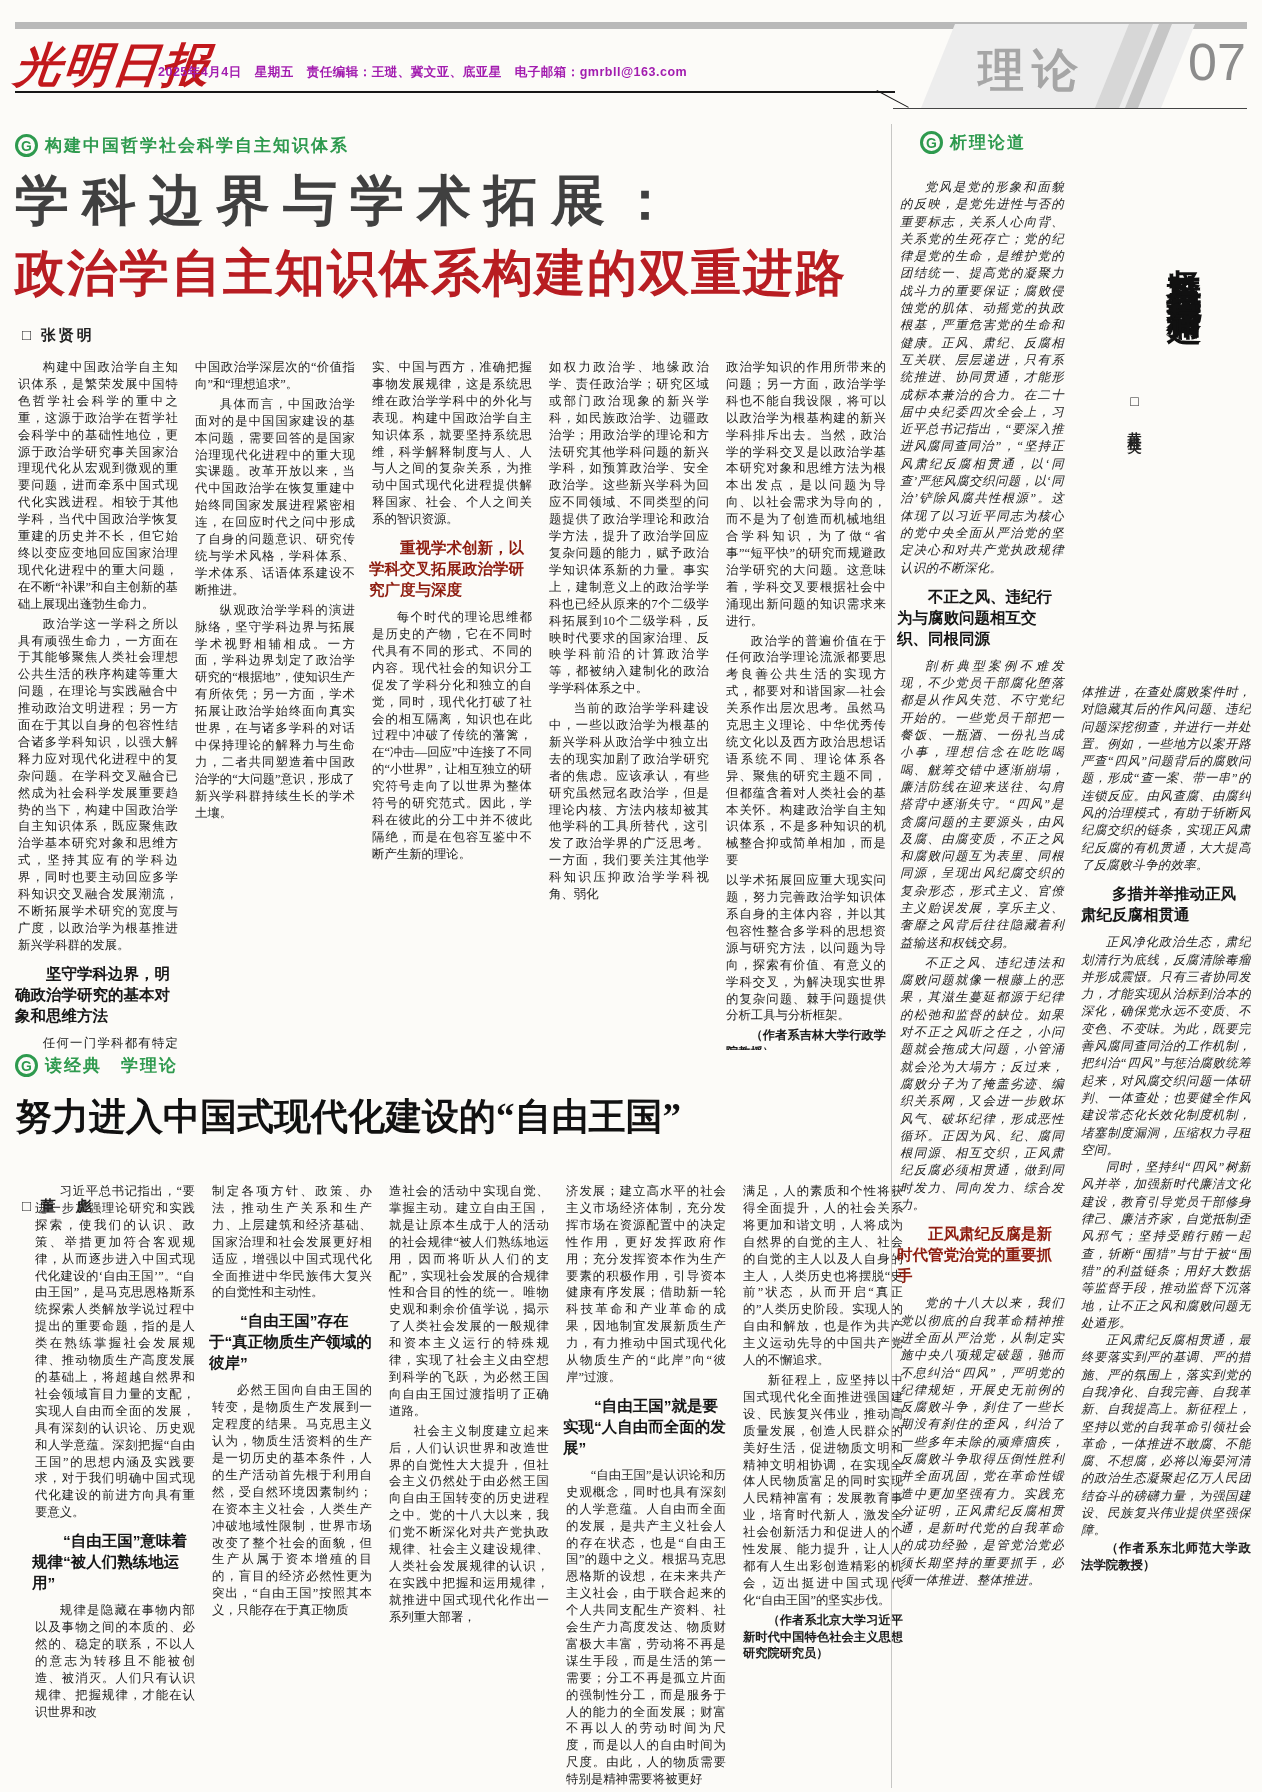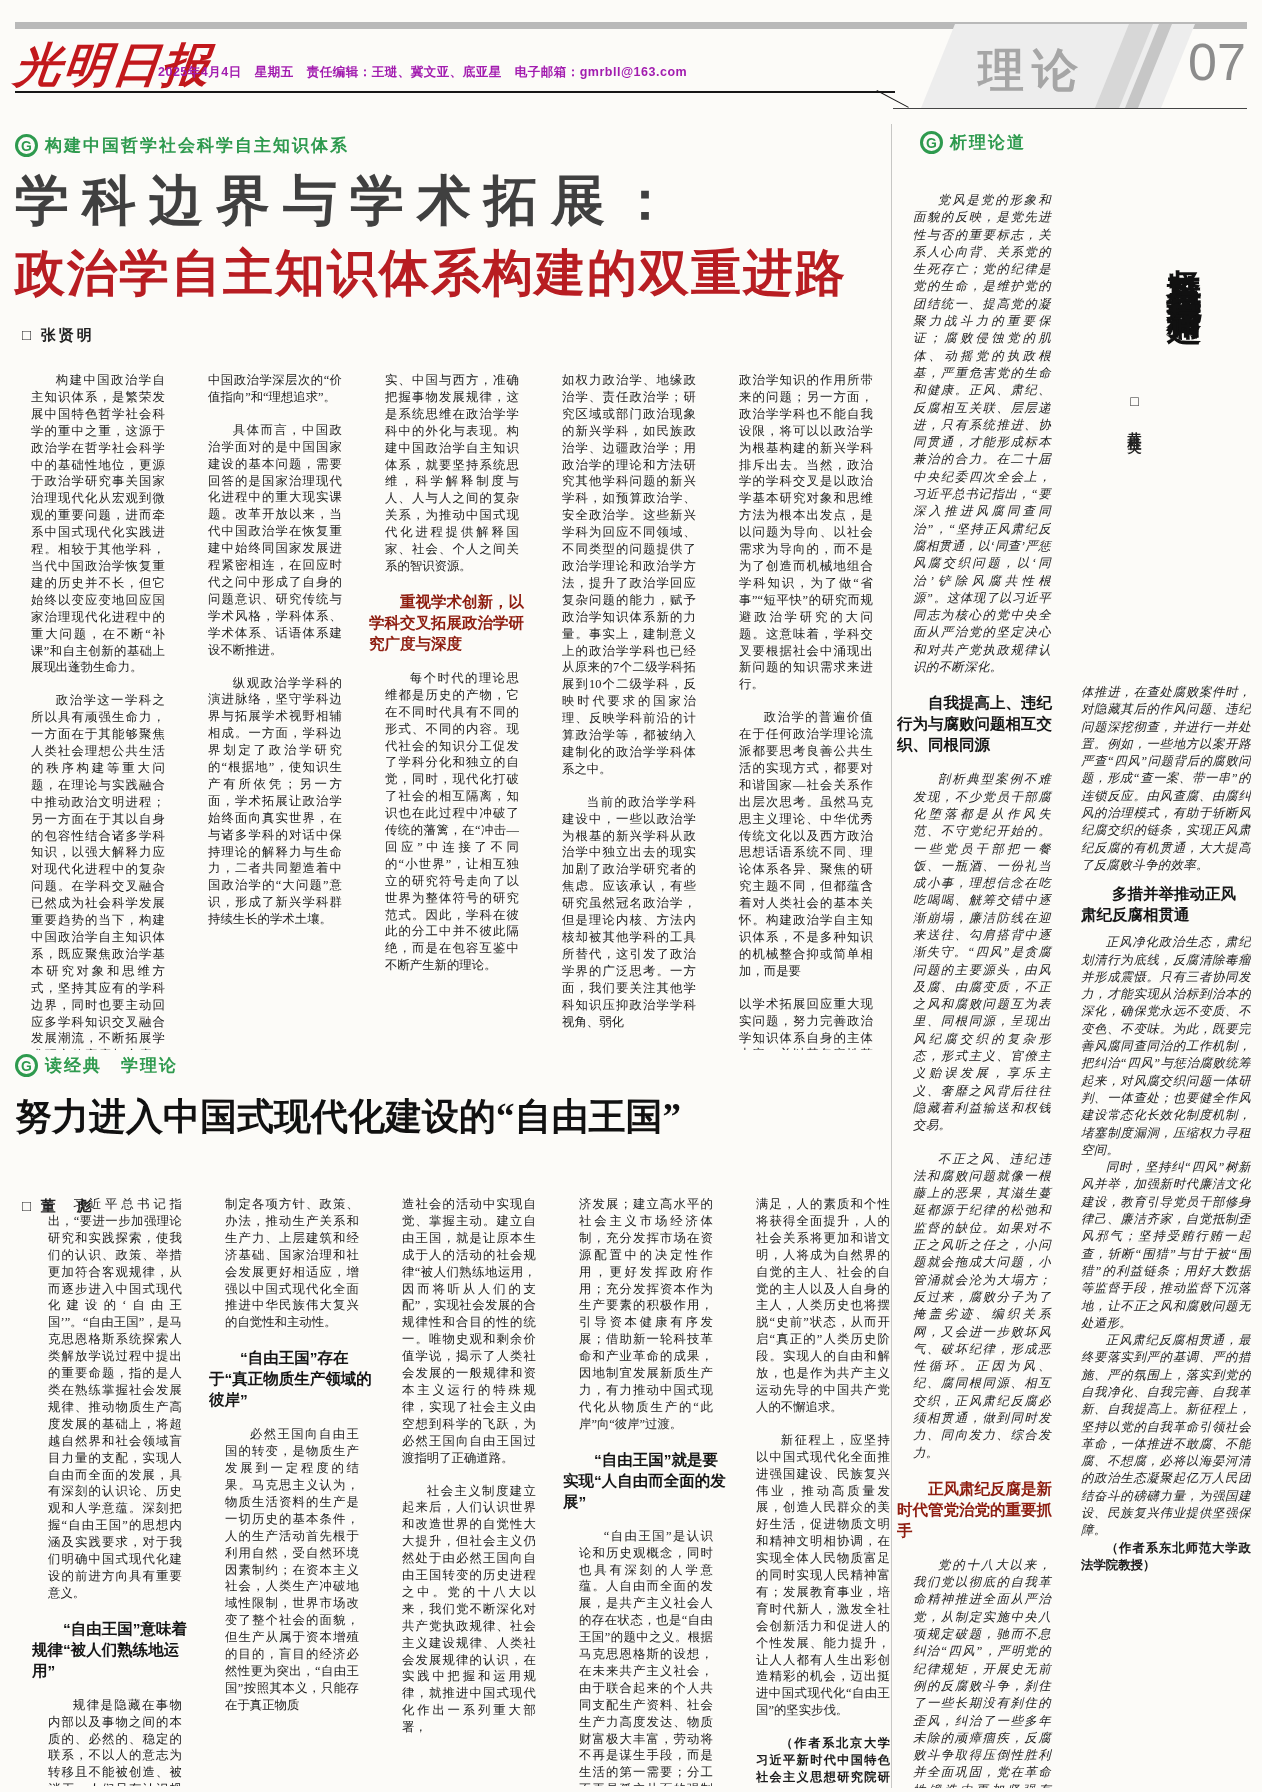--- a/index.html
+++ b/index.html
@@ -34,21 +34,21 @@
   .hl1a{position:absolute;left:15px;top:165px;font-size:54px;font-weight:900;
         letter-spacing:13px;white-space:nowrap;}
   .hl1b{position:absolute;left:15px;top:240px;font-size:50px;font-weight:900;
         letter-spacing:2px;white-space:nowrap;}
   .hl2{position:absolute;left:15px;top:1092px;font-size:37px;font-weight:900;
        color:#111;letter-spacing:0px;white-space:nowrap;}
   .byline{position:absolute;font-size:15px;font-weight:bold;color:#222;letter-spacing:3px;}
   
   .cols{position:absolute;display:flex;gap:11px;overflow:hidden;}
   .col{width:166px;min-width:166px;overflow:hidden;text-align:justify;}
-  .col p{margin:16px;font-size:12.4px;line-height:16.9px;}
+  .col p{margin:3px;font-size:12.4px;line-height:16.9px;}
   .p{text-indent:2em;}
   .pn{text-indent:0;}
   h3.h,h3.hm{font-family:"Liberation Sans",sans-serif;font-size:15.5px;line-height:21px;
        font-weight:bold;margin:9px 0;text-indent:2em;text-align:left;color:#161616;}
   h3.hm{color:#8e1d10;}
   p.a{font-weight:bold;text-indent:2em;font-family:"Liberation Sans",sans-serif;font-size:12.2px;}
   .kai .p,.kai .pn{font-style:italic;letter-spacing:.4px;line-height:17.3px;}
   
   .vrule{position:absolute;left:891px;top:124px;width:1px;height:1664px;background:#c7c7c5;}
   .rcol2{position:absolute;left:1081px;top:136px;width:170px;height:1654px;}
@@ -150,21 +150,21 @@
 
   <div class="vrule"></div>
   <div class="tag" style="left:920px;top:131px;color:#2e9a4e;">
     <span class="gicon">G</span>
     <span class="tagtext">析理论道</span>
   </div>
 
   <div class="cols kai" style="left:897px;top:176px;width:170px;height:1612px;">
     <div class="col" style="width:170px;min-width:170px;">
         <p class="p">党风是党的形象和面貌的反映，是党先进性与否的重要标志，关系人心向背、关系党的生死存亡；党的纪律是党的生命，是维护党的团结统一、提高党的凝聚力战斗力的重要保证；腐败侵蚀党的肌体、动摇党的执政根基，严重危害党的生命和健康。正风、肃纪、反腐相互关联、层层递进，只有系统推进、协同贯通，才能形成标本兼治的合力。在二十届中央纪委四次全会上，习近平总书记指出，“要深入推进风腐同查同治”，“坚持正风肃纪反腐相贯通，以‘同查’严惩风腐交织问题，以‘同治’铲除风腐共性根源”。这体现了以习近平同志为核心的党中央全面从严治党的坚定决心和对共产党执政规律认识的不断深化。</p>
-        <h3 class="h">自我提高上、违纪行为与腐败问题相互交织、同根同源</h3>
+        <h3 class="h">不正之风、违纪行为与腐败问题相互交织、同根同源</h3>
         <p class="p">剖析典型案例不难发现，不少党员干部腐化堕落都是从作风失范、不守党纪开始的。一些党员干部把一餐饭、一瓶酒、一份礼当成小事，理想信念在吃吃喝喝、觥筹交错中逐渐崩塌，廉洁防线在迎来送往、勾肩搭背中逐渐失守。“四风”是贪腐问题的主要源头，由风及腐、由腐变质，不正之风和腐败问题互为表里、同根同源，呈现出风纪腐交织的复杂形态，形式主义、官僚主义贻误发展，享乐主义、奢靡之风背后往往隐藏着利益输送和权钱交易。</p>
         <p class="p">不正之风、违纪违法和腐败问题就像一根藤上的恶果，其滋生蔓延都源于纪律的松弛和监督的缺位。如果对不正之风听之任之，小问题就会拖成大问题，小管涌就会沦为大塌方；反过来，腐败分子为了掩盖劣迹、编织关系网，又会进一步败坏风气、破坏纪律，形成恶性循环。正因为风、纪、腐同根同源、相互交织，正风肃纪反腐必须相贯通，做到同时发力、同向发力、综合发力。</p>
         <h3 class="hm">正风肃纪反腐是新时代管党治党的重要抓手</h3>
         <p class="p">党的十八大以来，我们党以彻底的自我革命精神推进全面从严治党，从制定实施中央八项规定破题，驰而不息纠治“四风”，严明党的纪律规矩，开展史无前例的反腐败斗争，刹住了一些长期没有刹住的歪风，纠治了一些多年未除的顽瘴痼疾，反腐败斗争取得压倒性胜利并全面巩固，党在革命性锻造中更加坚强有力。实践充分证明，正风肃纪反腐相贯通，是新时代党的自我革命的成功经验，是管党治党必须长期坚持的重要抓手，必须一体推进、整体推进。</p>
       </div>
   </div>
 
   <div class="rcol2 kai">
     <div class="titleblock">
       <div class="vtitle">坚持正风肃纪反腐相贯通</div>

